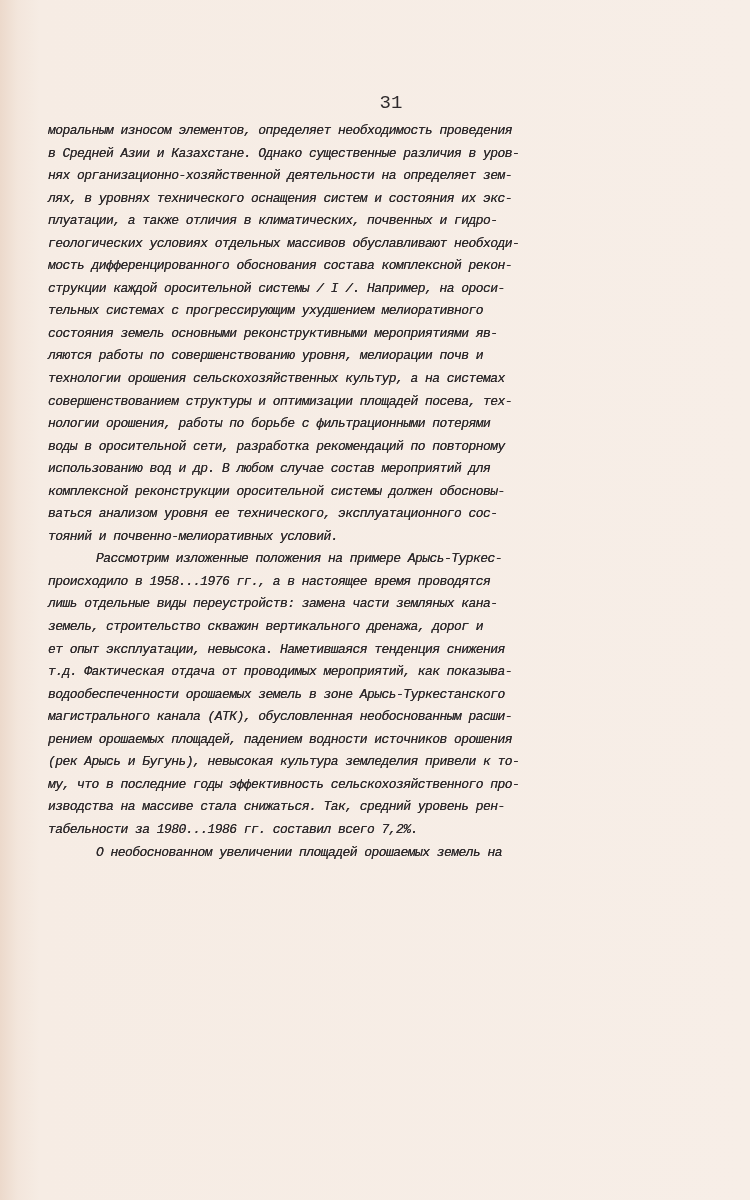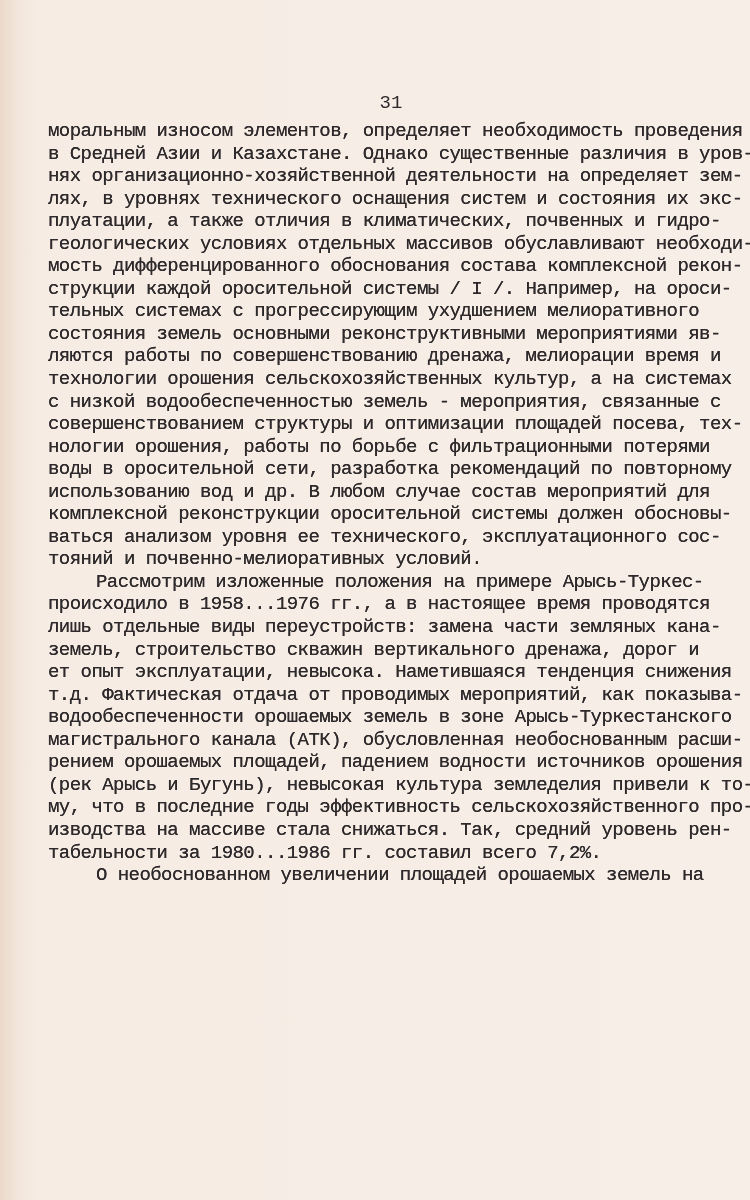--- a/index.html
+++ b/index.html
@@ -12,45 +12,45 @@
     }
     .page-number {
       position: absolute; left: 0; width: 750px; top: 92px;
       text-align: center; font-size: 19px; letter-spacing: 0px; margin-left: 16px;
     }
     .text-block {
       position: absolute; left: 48px; top: 120px; width: 680px;
     }
     .line {
       height: 22.55px; line-height: 22.55px;
-      font-size: 19px; white-space: pre;
+      font-size: 13px; white-space: pre;
       letter-spacing: -0.55px;
       text-shadow: 0 0 0.4px #2e2a2c;
+      font-style: italic;
     }
     .indent { padding-left: 48px; }
   </style>
 </head>
 <body>
 
 <div class="page-number">31</div>
 
 <div class="text-block" id="text-block">
     <div class="line">моральным износом элементов, определяет необходимость проведения</div>
     <div class="line">в Средней Азии и Казахстане. Однако существенные различия в уров-</div>
     <div class="line">нях организационно-хозяйственной деятельности на определяет зем-</div>
     <div class="line">лях, в уровнях технического оснащения систем и состояния их экс-</div>
     <div class="line">плуатации, а также отличия в климатических, почвенных и гидро-</div>
     <div class="line">геологических условиях отдельных массивов обуславливают необходи-</div>
     <div class="line">мость дифференцированного обоснования состава комплексной рекон-</div>
     <div class="line">струкции каждой оросительной системы / I /. Например, на ороси-</div>
     <div class="line">тельных системах с прогрессирующим ухудшением мелиоративного</div>
     <div class="line">состояния земель основными реконструктивными мероприятиями яв-</div>
-    <div class="line">ляются работы по совершенствованию дренажа, мелиорации время и</div>
+    <div class="line">ляются работы по совершенствованию уровня, мелиорации почв и</div>
     <div class="line">технологии орошения сельскохозяйственных культур, а на системах</div>
-    <div class="line">с низкой водообеспеченностью земель - мероприятия, связанные с</div>
     <div class="line">совершенствованием структуры и оптимизации площадей посева, тех-</div>
     <div class="line">нологии орошения, работы по борьбе с фильтрационными потерями</div>
     <div class="line">воды в оросительной сети, разработка рекомендаций по повторному</div>
     <div class="line">использованию вод и др. В любом случае состав мероприятий для</div>
     <div class="line">комплексной реконструкции оросительной системы должен обосновы-</div>
     <div class="line">ваться анализом уровня ее технического, эксплуатационного сос-</div>
     <div class="line">тояний и почвенно-мелиоративных условий.</div>
     <div class="line indent">Рассмотрим изложенные положения на примере Арысь-Туркес-</div>
     <div class="line">происходило в 1958...1976 гг., а в настоящее время проводятся</div>
     <div class="line">лишь отдельные виды переустройств: замена части земляных кана-</div>

